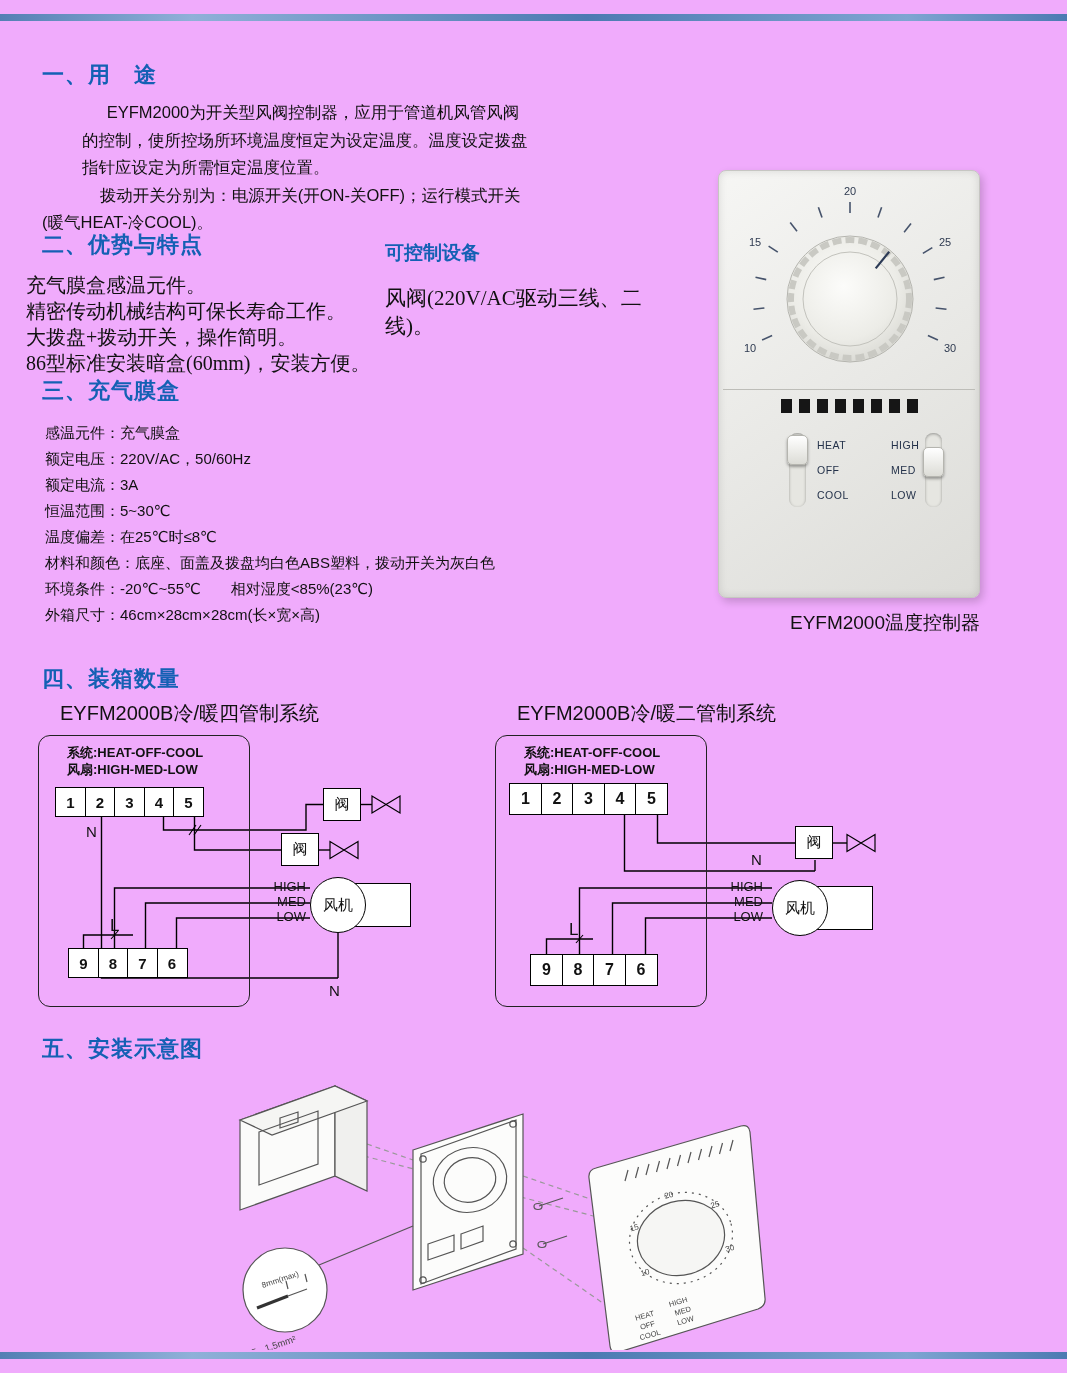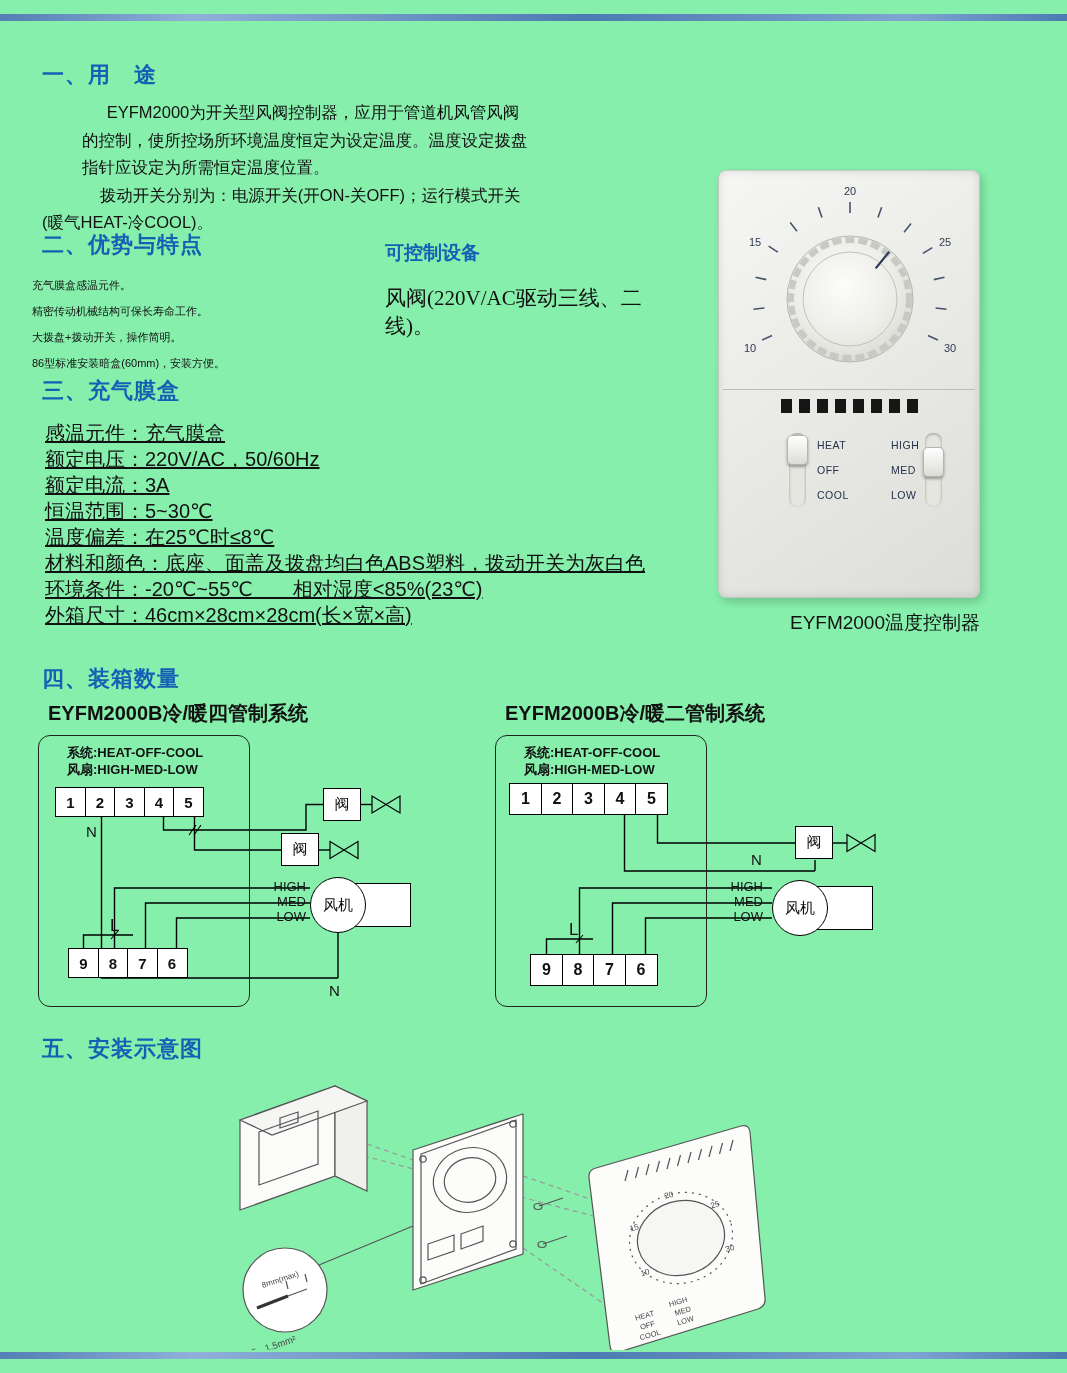--- a/index.html
+++ b/index.html
@@ -1,61 +1,61 @@
 <!DOCTYPE html>
 <html><head>
 <meta charset="utf-8">
 <style>
   * { margin:0; padding:0; box-sizing:border-box; }
   html,body { background:#fff; }
   body { font-family:"Liberation Sans","DejaVu Sans",sans-serif; color:#111; }
-  .page { position:relative; width:1067px; height:1373px; background:#86efac; overflow:hidden; }
+  .page { position:relative; width:1067px; height:1373px; background:#f0abfc; overflow:hidden; }
 
   .bar { position:absolute; left:0; width:1067px; height:7px;
          background:linear-gradient(90deg,#537fb4,#8fb0d8 18%,#4c7ab2 55%,#7fa5d2 85%,#4c7ab2); }
   .bar.top { top:14px; }
   .bar.bottom { top:1352px; }
 
   .h { position:absolute; color:#1460b4; font-size:22px; font-weight:600; letter-spacing:1px; }
   #h1 { left:42px; top:60px; }
   #h2 { left:42px; top:230px; }
   #h3 { left:42px; top:376px; }
   #h4 { left:42px; top:664px; }
   #h5 { left:42px; top:1034px; }
 
   #s1body { position:absolute; left:42px; top:99px; width:486px; font-size:16.5px; line-height:27.5px; }
   #s1body p.ind1 { text-indent:1.5em;margin-left:40px; }
   #s1body p.ind2 { text-indent:3.5em; }
 
-  #features { position:absolute; left:32px; top:272px; font-size:11px; line-height:26px; list-style:none; }
+  #features { position:absolute; left:26px; top:272px; font-size:20px; line-height:26px; list-style:none;font-family:Liberation Serif, serif; }
   #controllable { position:absolute; left:385px; top:240px; width:300px; }
   #controllable .sub { color:#1460b4; font-size:19px; font-weight:600; }
   #controllable .txt { margin-top:18px; font-size:21px;font-family:Liberation Serif, serif; }
 
-  #specs { position:absolute; left:45px; top:420px; font-size:20px; line-height:26px; list-style:none;text-decoration:underline; }
+  #specs { position:absolute; left:45px; top:420px; font-size:15px; line-height:26px; list-style:none; }
 
   
   #device { position:absolute; left:718px; top:170px; width:262px; height:428px;
             background:linear-gradient(145deg,#f6f6f4,#dcdcd8);
             border:1px solid #c6c6c2; border-radius:8px;
             box-shadow:inset 0 0 8px rgba(0,0,0,.12), 3px 4px 9px rgba(0,0,0,.18); }
   #device .seam { position:absolute; left:4px; right:4px; top:218px; border-top:1px solid #bdbdb8; }
   .vents { position:absolute; left:62px; top:228px; display:flex; gap:7px; }
   .vent { width:11px; height:14px; background:#161616; }
   .track { position:absolute; width:17px; height:74px; background:#e6e6e1; border-radius:8px;
            box-shadow:inset 0 1px 3px rgba(0,0,0,.35); }
   .knobSw { position:absolute; left:-2px; width:21px; height:30px;
             background:linear-gradient(180deg,#ffffff,#dcdcd6); border:1px solid #b5b5af;
             border-radius:5px; box-shadow:0 2px 3px rgba(0,0,0,.35); }
   .swlabels { position:absolute; font-size:10.5px; color:#24324a; letter-spacing:.5px; line-height:25px; }
   #deviceCaption { position:absolute; left:718px; top:610px; width:262px; text-align:right;
                    font-size:19px; color:#111; }
 
   
-  .dtitle { position:absolute; font-size:20px; font-weight:700; color:#111; }
+  .dtitle { position:absolute; font-size:20px; font-weight:400; color:#111;margin-left:12px; }
   #ltitle { left:48px; top:700px; }
   #rtitle { left:505px; top:700px; }
   .diagram { position:absolute; width:430px; height:285px; }
   #diagL { left:38px; top:733px; }
   #diagR { left:495px; top:733px; }
   .dsvg { position:absolute; left:0; top:0; }
   .dbox { position:absolute; left:0; top:2px; width:212px; height:272px;
           border:1.5px solid #222; border-radius:12px; }
   .dhead { position:absolute; left:29px; top:11px; font-size:13px; line-height:17px; font-weight:600; }
   .tstrip { position:absolute; display:flex; }

